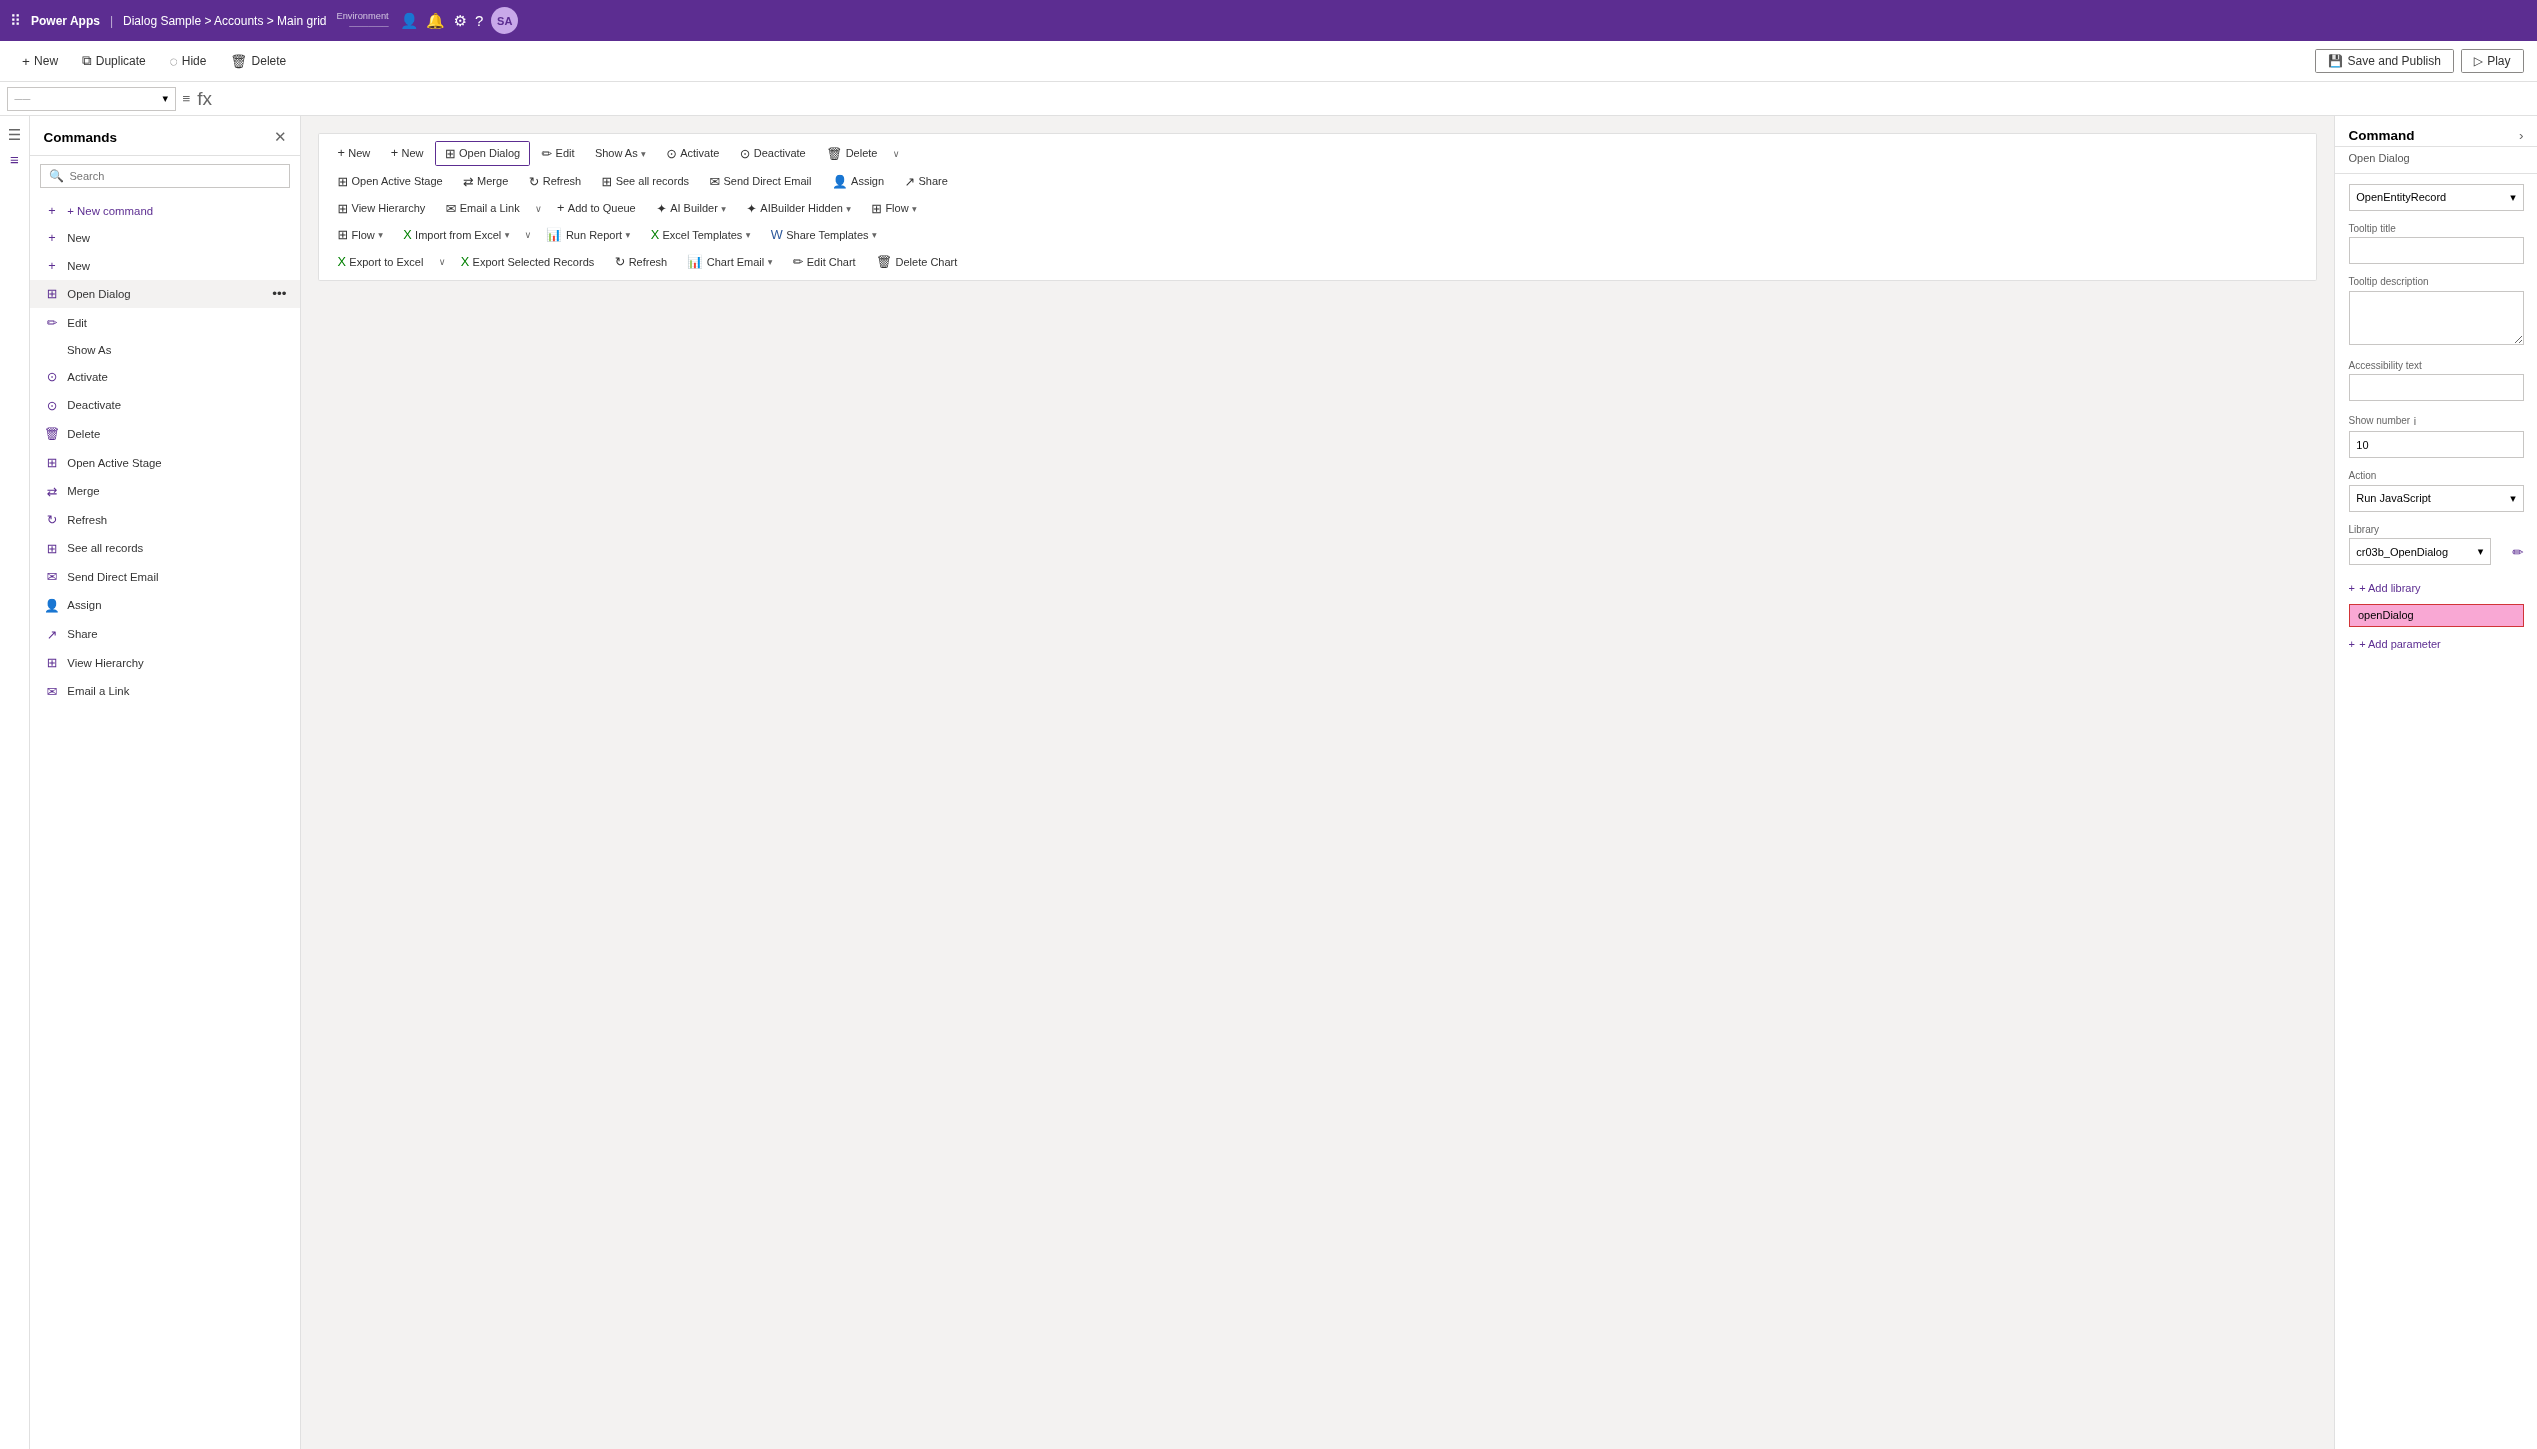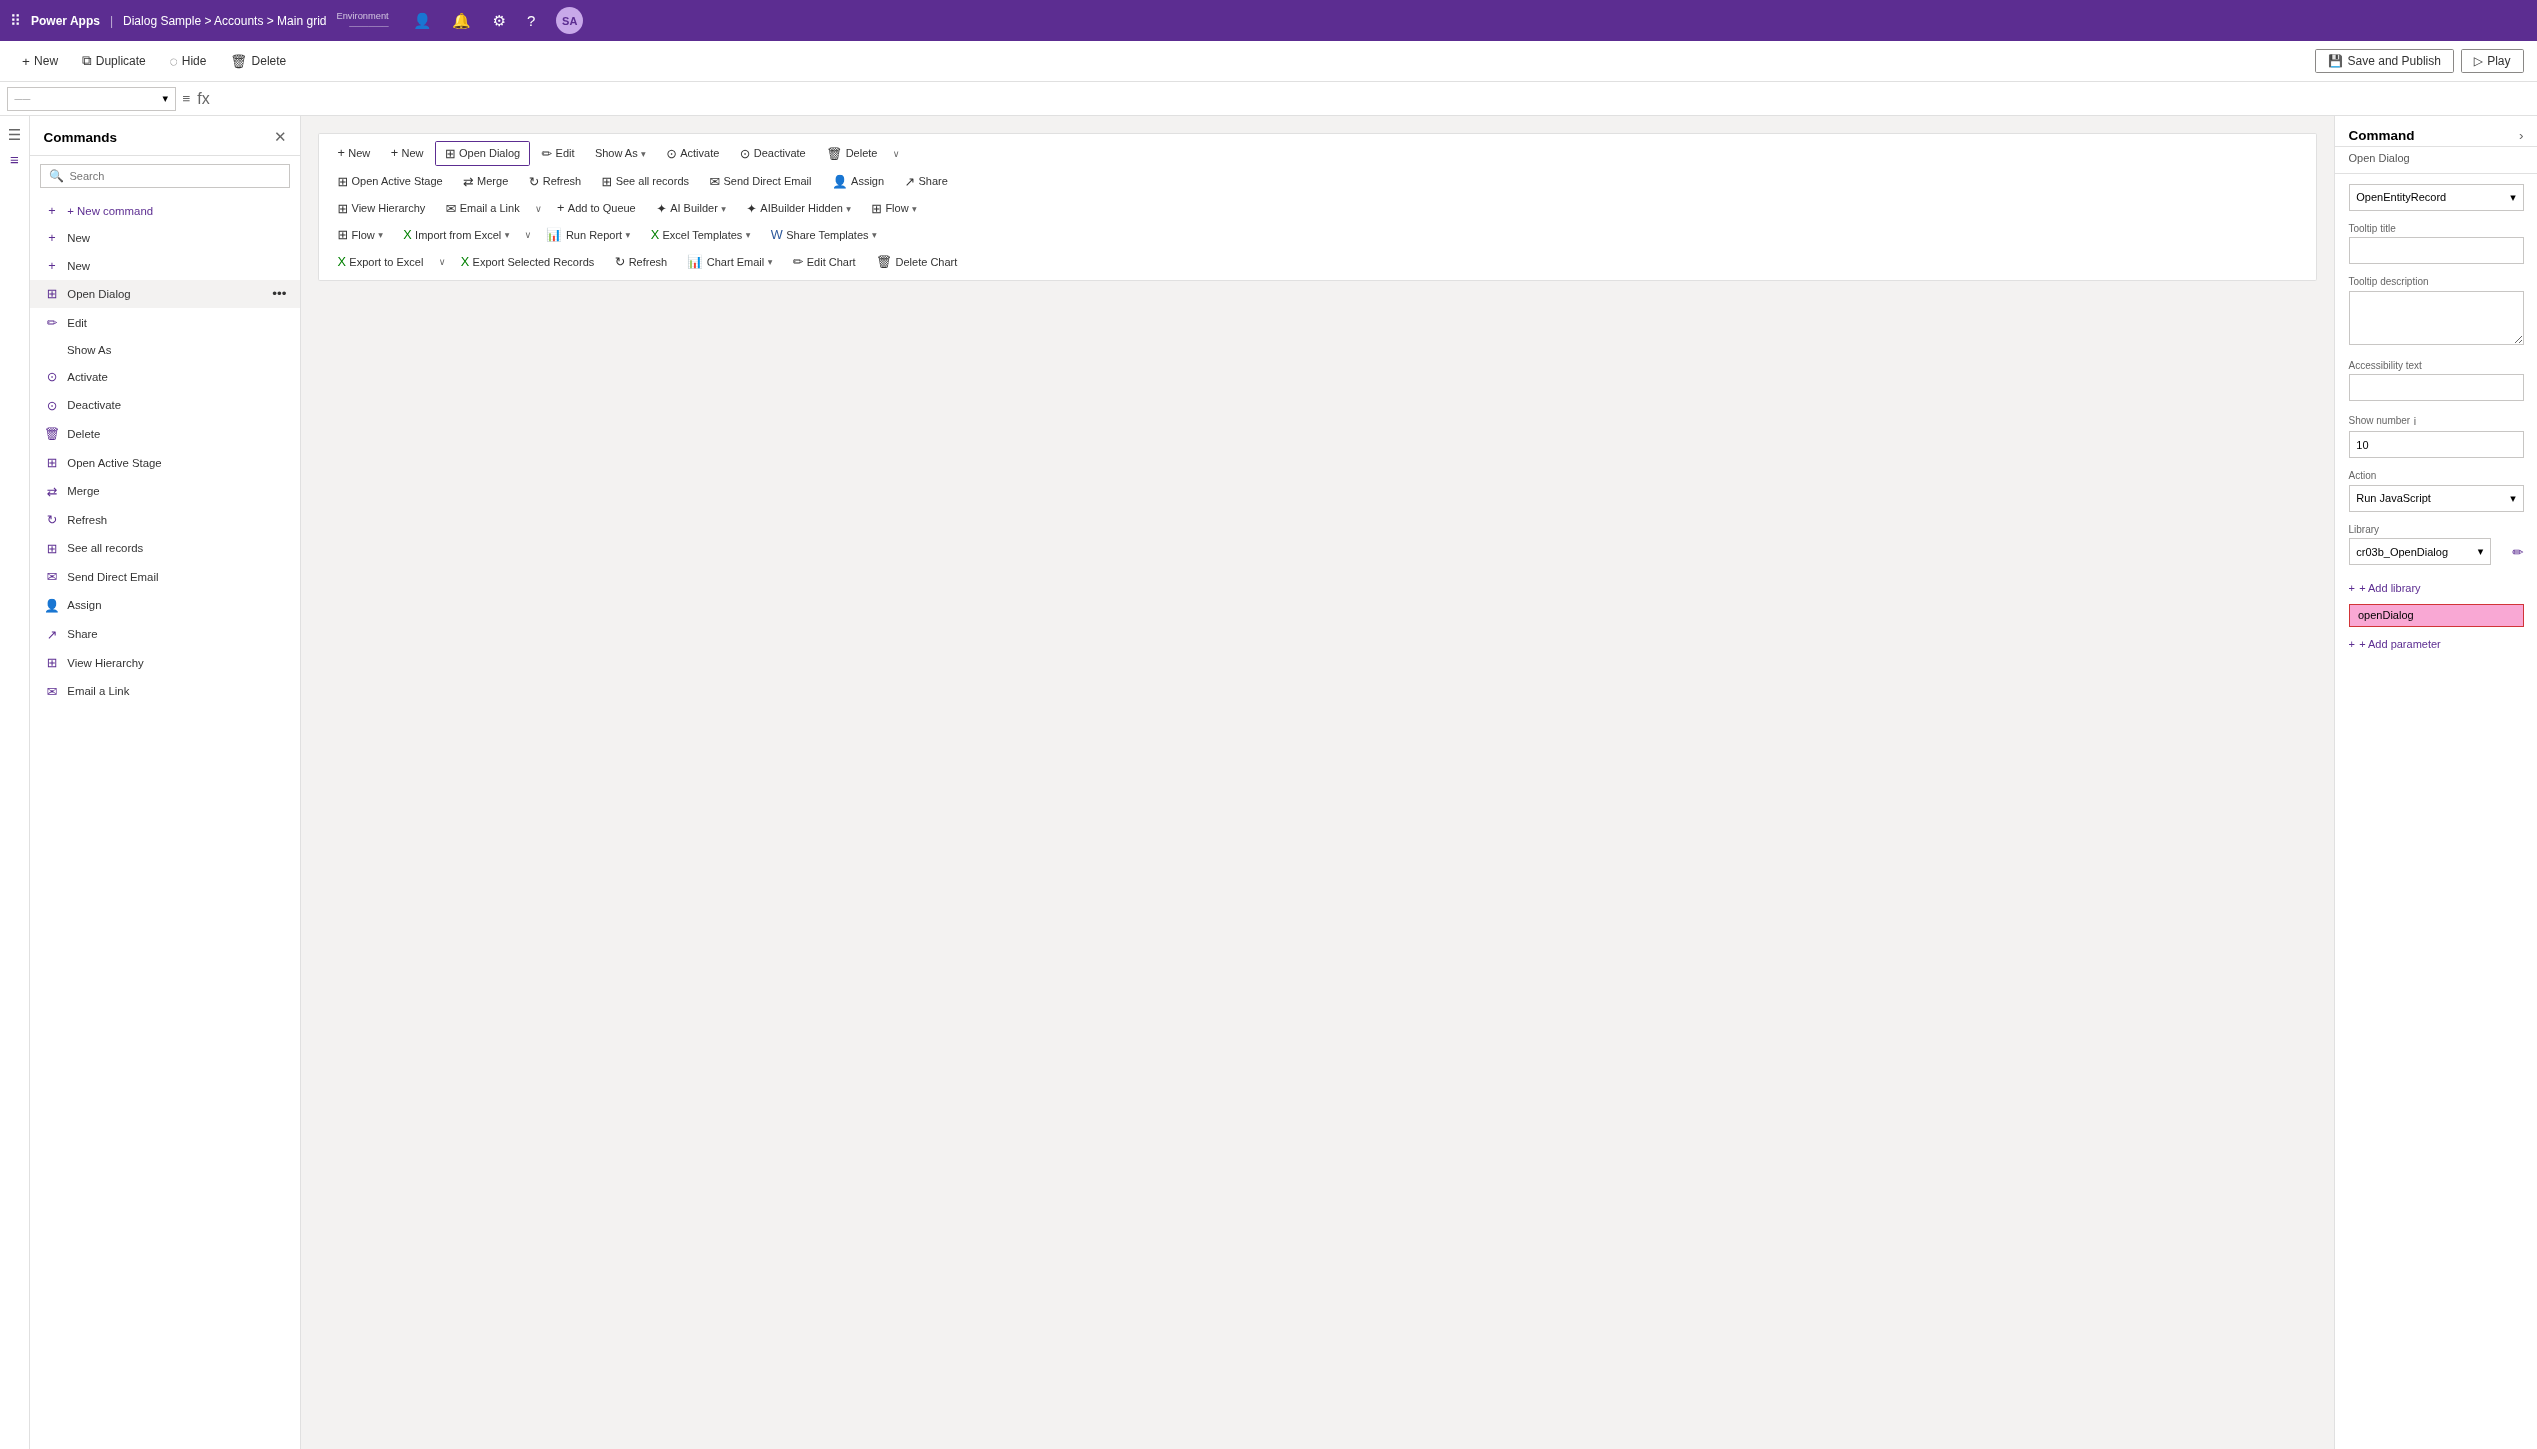--- a/index.html
+++ b/index.html
@@ -8,21 +8,21 @@
     
     .top-nav {
       background: #5c2d91;
       color: white;
       height: 41px;
       display: flex;
       align-items: center;
       padding: 0 10px;
       gap: 10px;
     }
-    .top-nav-icons { display: flex; align-items: center; gap: 21px; }
+    .top-nav-icons { display: flex; align-items: center; gap: 8px; }
     .nav-icon { color: white; font-size: 15px; cursor: pointer; }
     .avatar-circle {
       width: 27px; height: 27px; border-radius: 50%;
       background: #c8a8e9; display: flex; align-items: center;
       justify-content: center; font-size: 11px; font-weight: 600; color: #5c2d91;
     }
 
     
     .toolbar {
       background: white;
@@ -63,21 +63,21 @@
       align-items: center;
       padding: 0 6.8px;
       gap: 6.8px;
     }
     .formula-dropdown {
       width: 169px; height: 24px; border: 0.8px solid #c8c6c4;
       display: flex; align-items: center; padding: 0 6.8px;
       cursor: pointer; background: white; font-size: 11px;
       justify-content: space-between;
     }
-    .formula-icon { font-size: 16px; color: #666; }
+    .formula-icon { font-size: 19px; color: #666; }
     .formula-input {
       flex: 1; height: 24px; border: none; outline: none;
       font-size: 11px; color: #333; padding: 0 6.8px;
     }
 
     
     .main-layout {
       display: flex;
       height: calc(100vh - 115px);
     }

